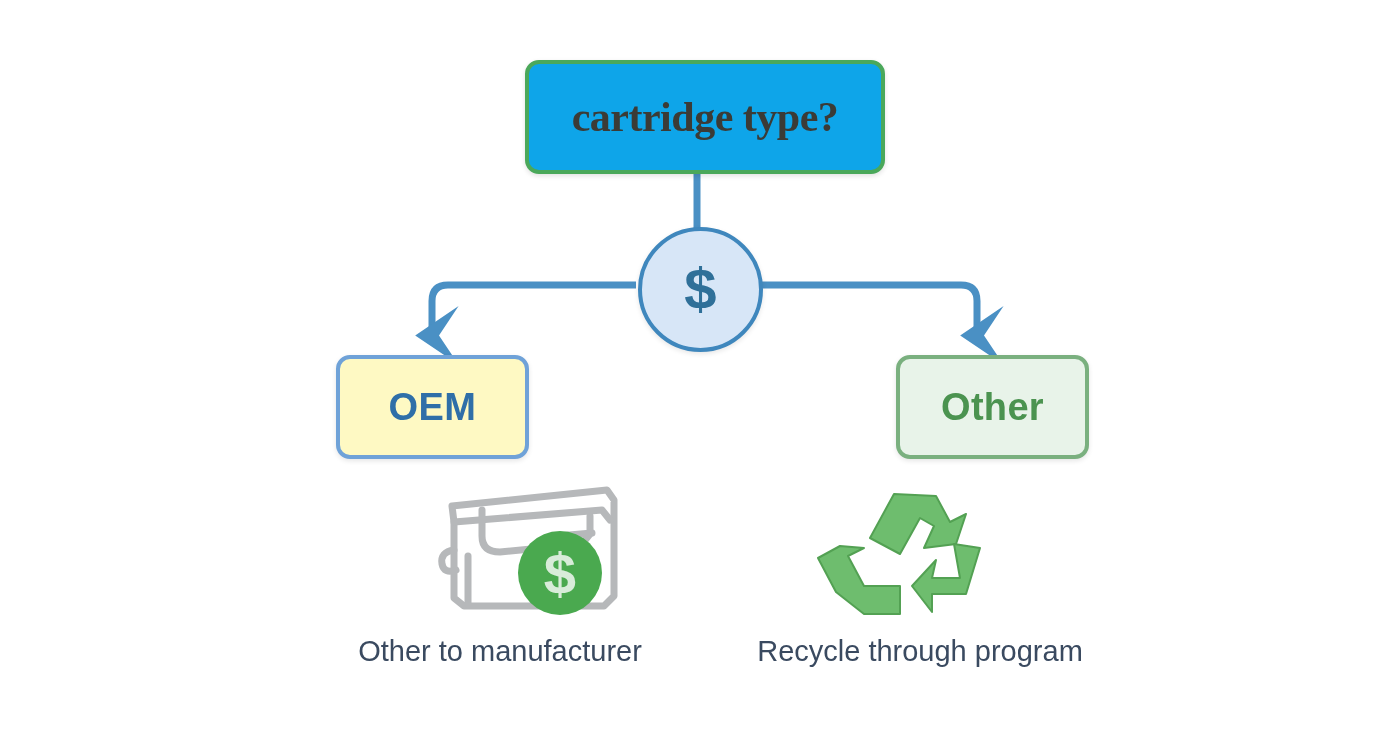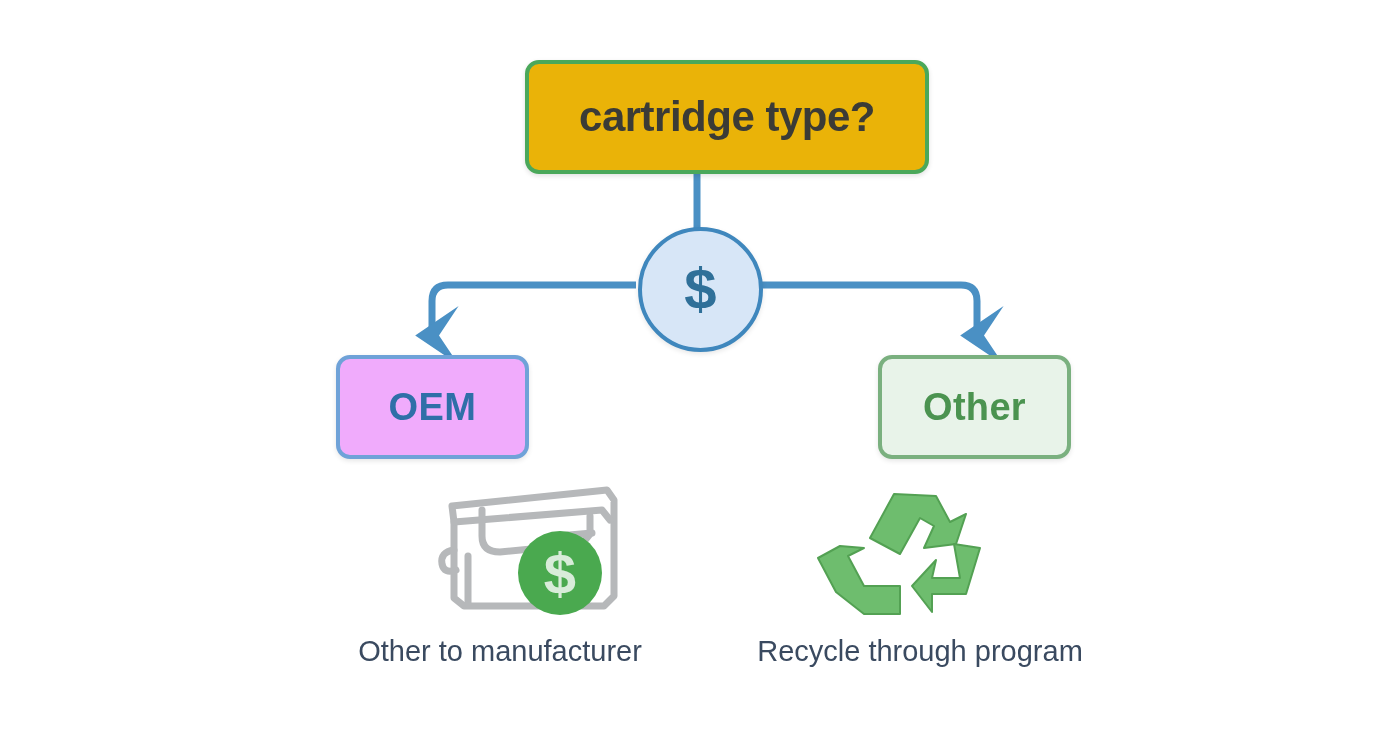--- a/index.html
+++ b/index.html
@@ -33,51 +33,52 @@
     display: flex;
     align-items: center;
     justify-content: center;
     text-align: center;
     border-radius: 14px;
   }
 
   .node-root {
     left: 525px;
     top: 60px;
-    width: 404px;
+    width: 360px;
     height: 114px;
-    background: #eab308;
+    background: #0ea5e9;
     border: 4px solid #4aa85a;
     box-shadow: 0 2px 5px rgba(0,0,0,0.12);
+    font-family: Liberation Serif, serif;
   }
   .node-root .node-label {
     font-size: 42px;
     font-weight: bold;
     color: #3b3b36;
     letter-spacing: -0.5px;
   }
 
   .node-oem {
     left: 336px;
     top: 355px;
     width: 193px;
     height: 104px;
-    background: #f0abfc;
+    background: #fef9c3;
     border: 4px solid #6fa2d8;
     box-shadow: 0 2px 5px rgba(0,0,0,0.10);
   }
   .node-oem .node-label {
     font-size: 38px;
     font-weight: bold;
     color: #2f6fa8;
     letter-spacing: 0.5px;
   }
 
   .node-other {
-    left: 878px;
+    left: 896px;
     top: 355px;
     width: 193px;
     height: 104px;
     background: #e8f3e9;
     border: 4px solid #7ab07f;
     box-shadow: 0 2px 5px rgba(0,0,0,0.10);
   }
   .node-other .node-label {
     font-size: 38px;
     font-weight: 600;

